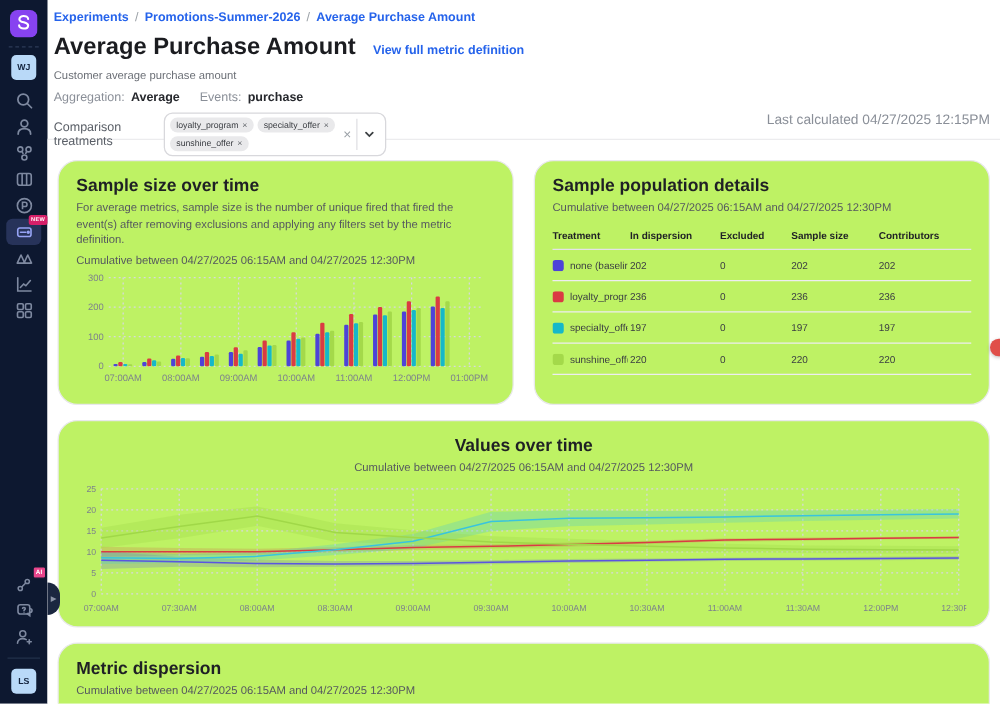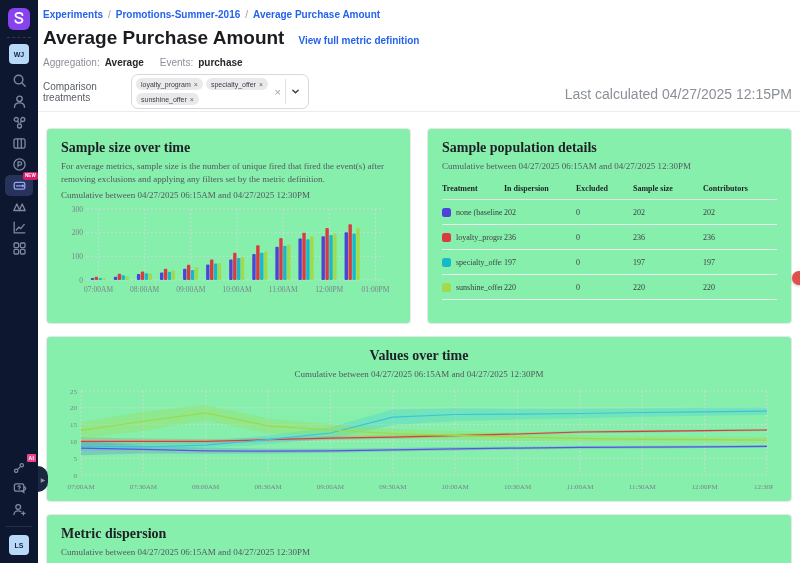--- a/index.html
+++ b/index.html
@@ -77,29 +77,28 @@
   }
   .chips { flex:1; display:flex; flex-wrap:wrap; gap:3px; align-items:center; min-width:0; }
   .chip {
     background:#e9e9eb; border-radius:8px; font-size:7px; color:#3a3d42;
     padding:2.5px 5px; display:flex; align-items:center; gap:3px; white-space:nowrap; cursor:pointer;
   }
   .chip-x { color:#5f6368; }
   .cmp-clear { display:flex; align-items:center; padding:0 4px; color:#9aa0a6; font-size:11px; cursor:pointer; }
   .cmp-divider { width:1px; background:#e0e0e3; margin:1px 0; }
   .cmp-caret { display:flex; align-items:center; padding:0 5px; cursor:pointer; }
-  .last-calc { position:absolute; right:8px; bottom:9px; font-size:14px; color:#8a8f98; }
+  .last-calc { position:absolute; right:8px; bottom:9px; font-size:11px; color:#8a8f98; }
 
   
   .content { flex:1; padding:16px 8px 0 8px; overflow:hidden; background:#fff; }
   .cards-row { display:flex; gap:16px; }
   .card {
-    border:1px solid #e8e8eb; border-radius:4px; background:#86efac;
+    border:1px solid #e8e8eb; border-radius:16px; background:#bef264;
     padding:11px 14px;
-    font-family:Liberation Serif, serif;
   }
   .card.half { flex:1; height:196px; min-width:0; }
   .card.wide { margin-top:12px; height:166px;text-align:center; }
   .card.bottom { margin-top:12px; height:90px; }
   .card-title { font-size:14px; font-weight:bold; color:#1f2025; }
   .card-desc { font-size:9px; color:#55585f; line-height:1.4; margin-top:4px; max-width:352px; }
   .card-cum { font-size:9px; color:#55585f; margin-top:5px; }
 
   svg.chart { display:block; font-family:inherit; }
   .bar-chart-wrap { margin-top:4px; }
@@ -229,30 +228,31 @@
 
   <div class="handle">▶</div>
   <div class="fab-dot"></div>
 
   <main class="main">
 
     <header class="page-header">
       <div class="breadcrumb">
         <span class="crumb">Experiments</span>
         <span class="crumb-sep">/</span>
-        <span class="crumb">Promotions-Summer-2016</span>
+        <span class="crumb">Promotions-Summer-2026</span>
         <span class="crumb-sep">/</span>
         <span class="crumb">Average Purchase Amount</span>
       </div>
 
       <div class="title-row">
         <h1 class="page-title" style="margin:0">Average Purchase Amount</h1>
         <span class="metric-link">View full metric definition</span>
       </div>
 
+      <div class="subtitle">Customer average purchase amount</div>
 
       <div class="agg-row">
         <span class="agg-label">Aggregation:</span>
         <span class="agg-value">Average</span>
         <span class="agg-gap"></span>
         <span class="agg-label">Events:</span>
         <span class="agg-value">purchase</span>
       </div>
 
       <div class="cmp-row">

